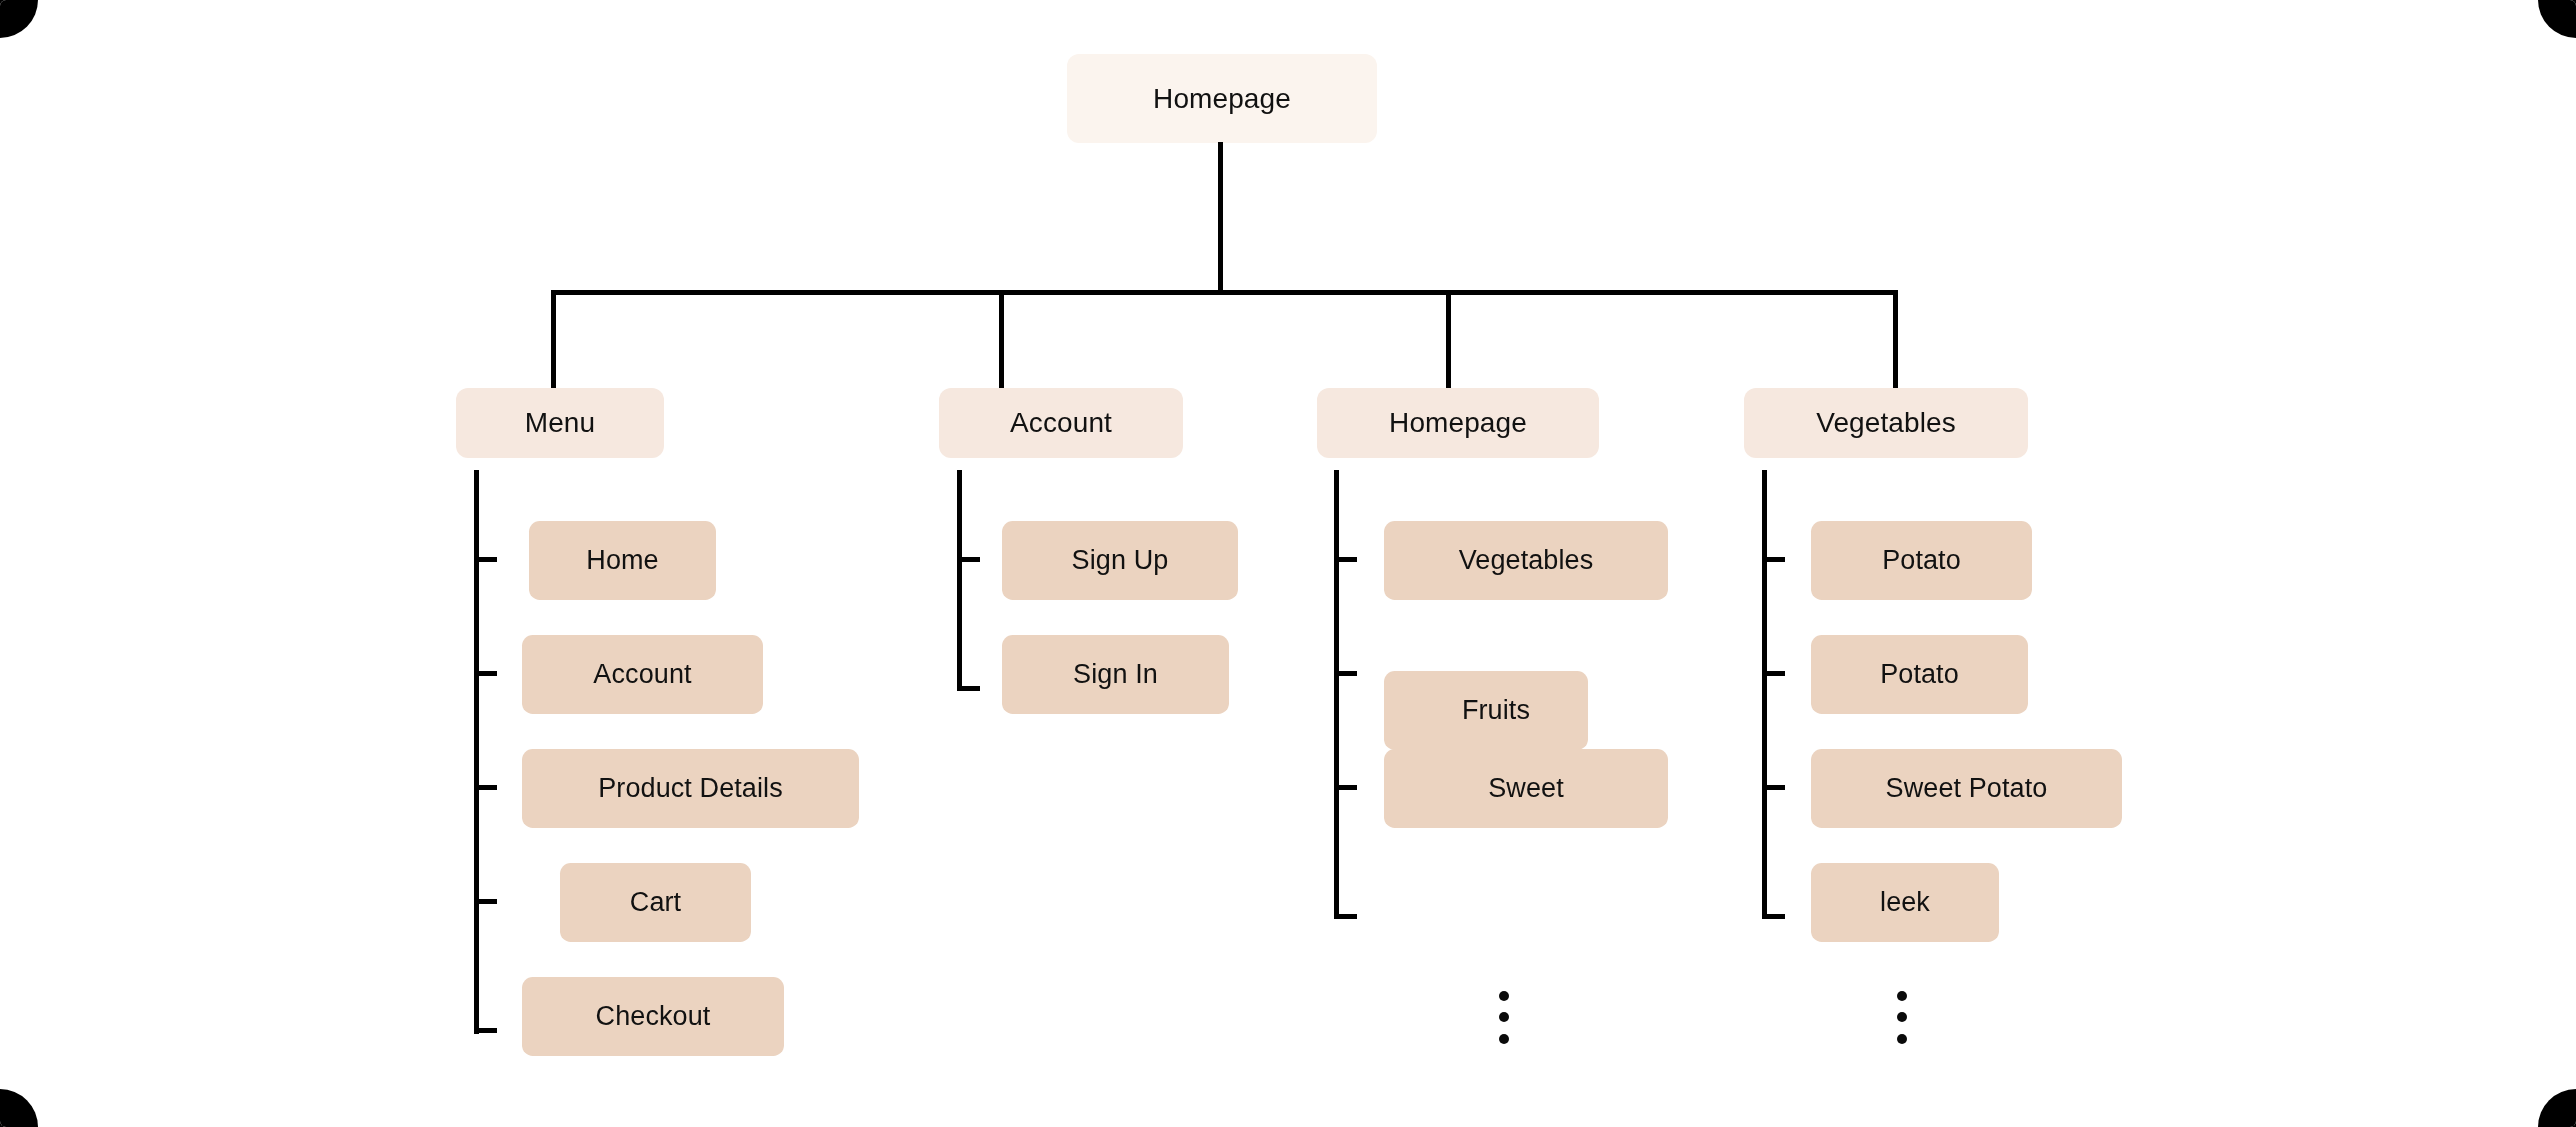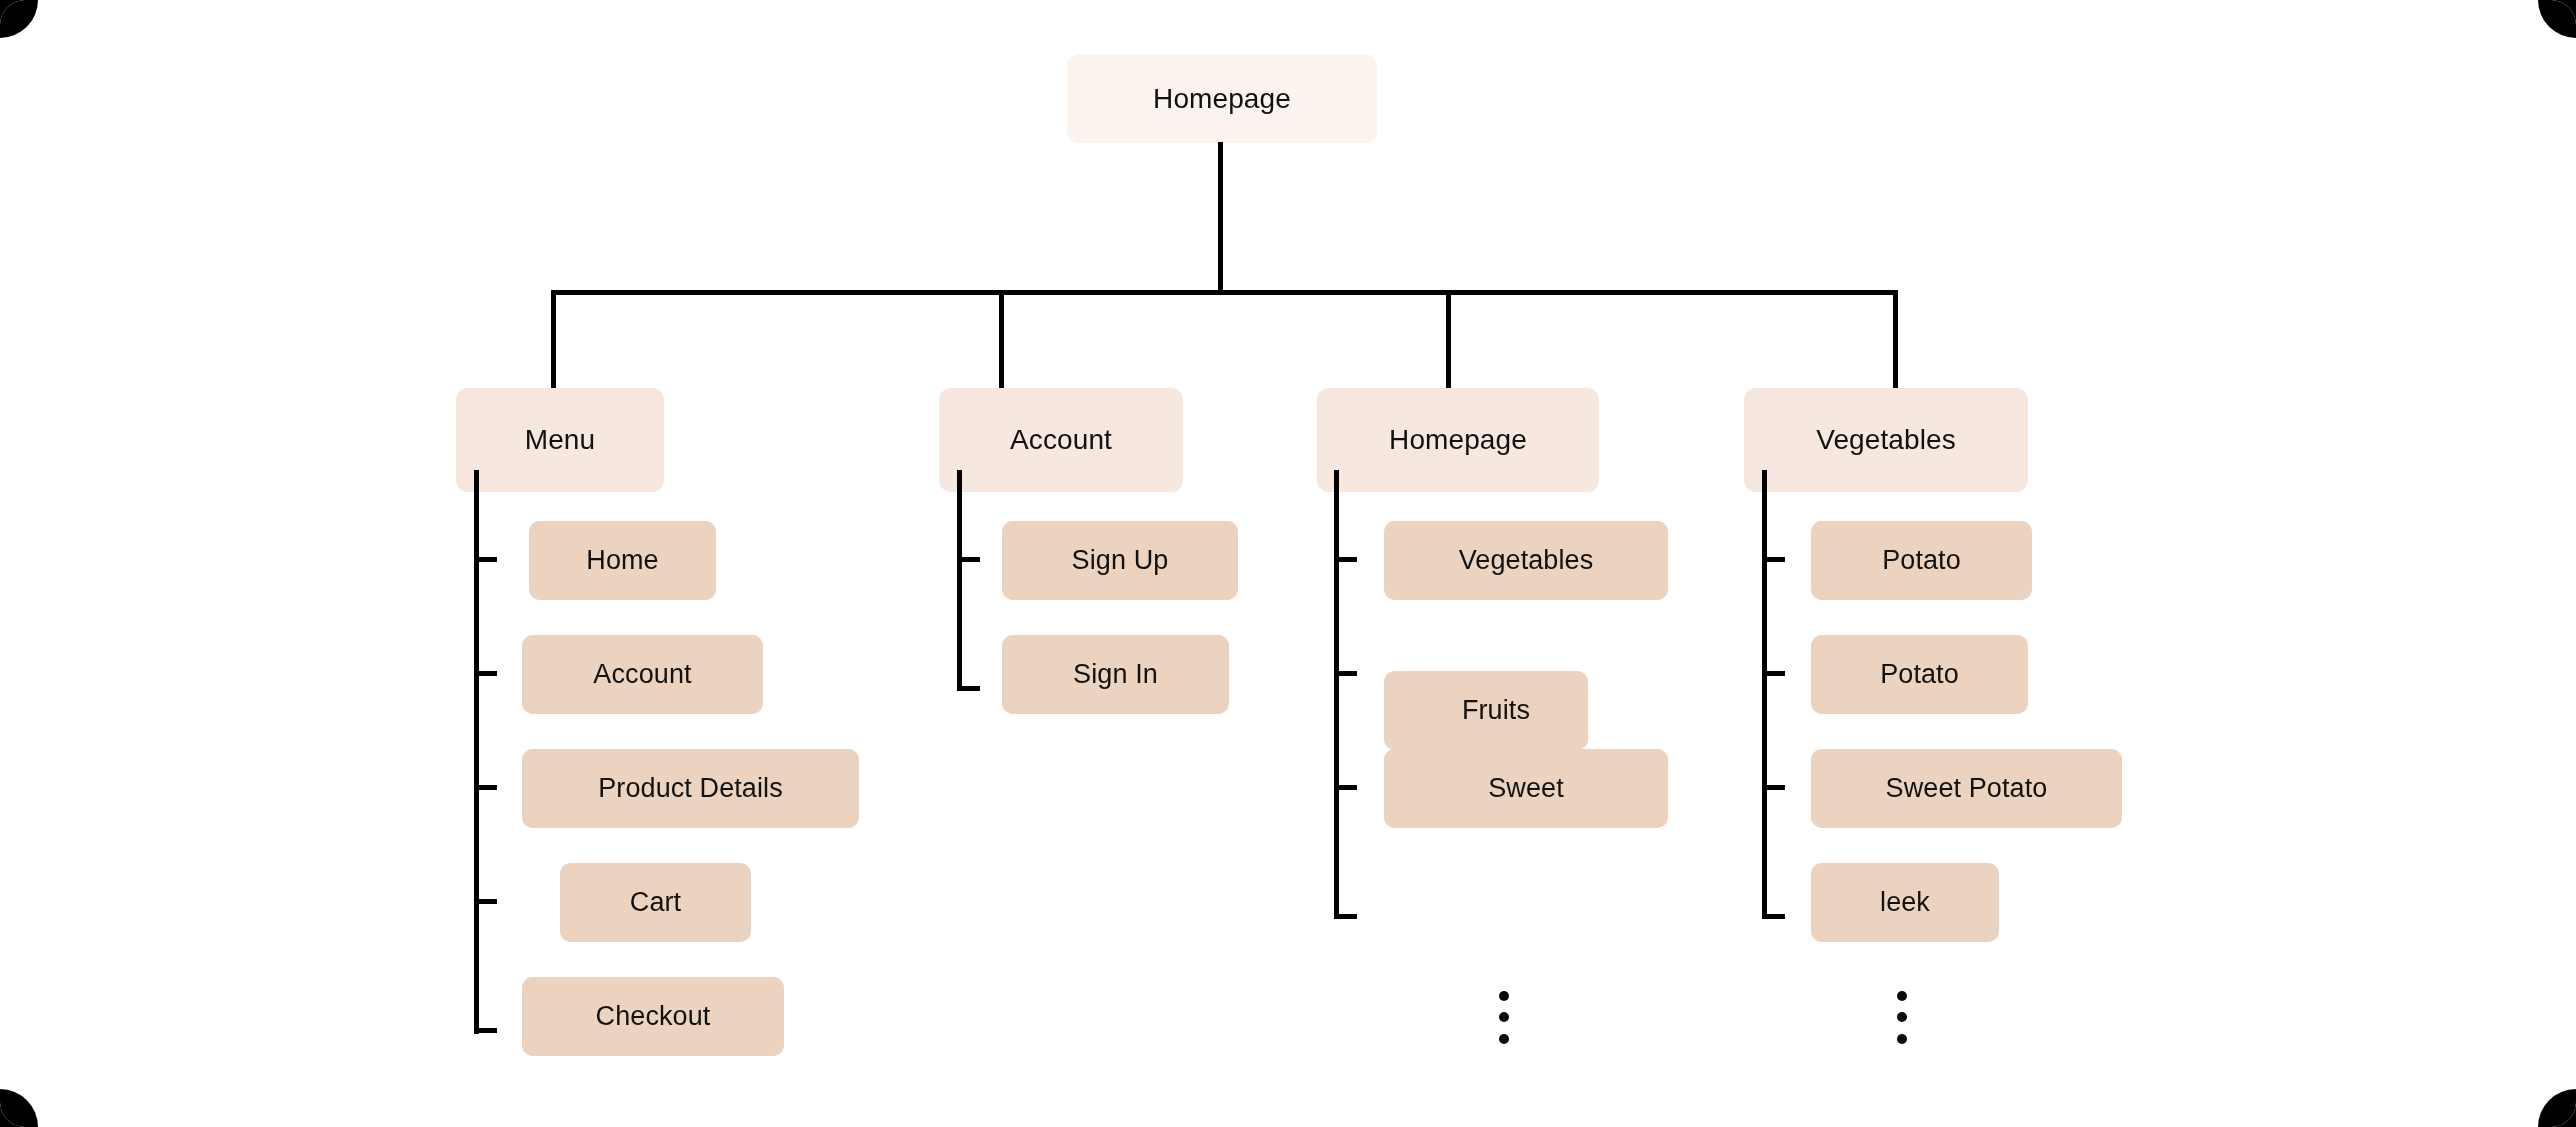--- a/index.html
+++ b/index.html
@@ -12,21 +12,21 @@
     height: 1127px;
     overflow: hidden;
     font-family: "Liberation Sans", sans-serif;
   }
 
   #canvas {
     position: relative;
     width: 2576px;
     height: 1127px;
     background: #ffffff;
-    border-radius: 25px;
+    border-radius: 6px;
     overflow: hidden;
   }
 
   
   .node {
     position: absolute;
     box-sizing: border-box;
     display: flex;
     align-items: center;
     justify-content: center;
@@ -35,21 +35,21 @@
     white-space: nowrap;
     letter-spacing: 0.1px;
   }
   .node-root {
     background: #FBF4EE;
     height: 89px;
     font-size: 28px;
   }
   .node-l2 {
     background: #F6E8DF;
-    height: 104px;
+    height: 70px;
     font-size: 28px;
   }
   .node-leaf {
     background: #EBD3C0;
     height: 79px;
     font-size: 27px;
     border-radius: 10.7px;
   }
 
   

